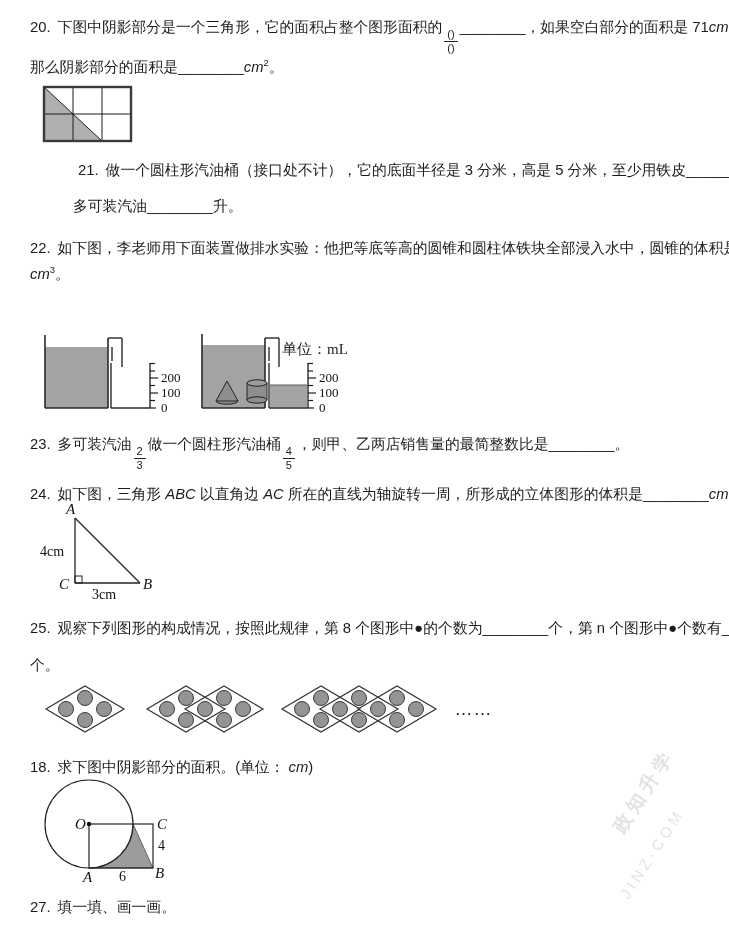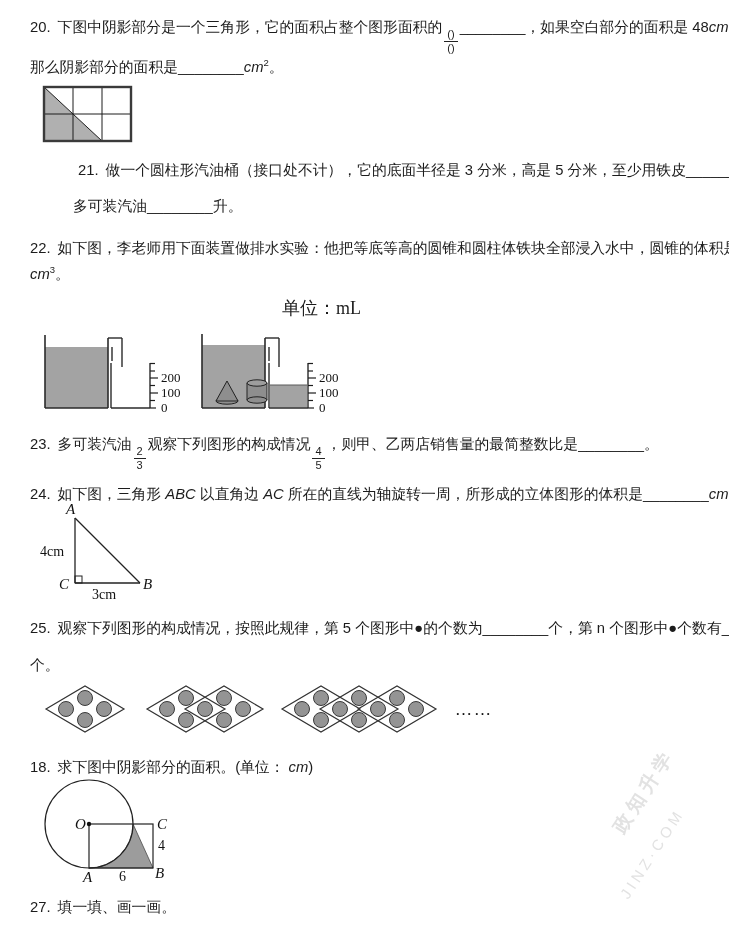--- a/index.html
+++ b/index.html
@@ -10,35 +10,35 @@
   .blank{letter-spacing:0;}
   .it{font-style:italic;font-family:Liberation Sans, sans-serif;}
   sup{font-size:9.5px;}
   .frac{display:inline-flex;flex-direction:column;text-align:center;vertical-align:-0.55em;
         font-size:11px;line-height:1.15;margin:0 2px;}
   .frac .fn{border-bottom:1px solid #222;padding:0 3px;}
   .frac .fd{padding:0 3px;}
   .figure{position:absolute;}
   svg text{font-family:"Liberation Serif",serif;fill:#111;}
   svg .lbl-it{font-style:italic;}
-  .unitlabel{position:absolute;font-family:"Liberation Serif",serif;font-size:18px;}
+  .unitlabel{position:absolute;font-family:"Liberation Serif",serif;font-size:15px;margin-top:44px;}
   .wm{position:absolute;color:#e2e2e2;pointer-events:none;}
   .wm-cn{font-size:19px;font-weight:bold;letter-spacing:5px;}
   .wm-en{font-size:15px;letter-spacing:4px;}
 </style>
 </head>
 <body>
 
 <div class="page">
 
   <div class="line" style="left:30px;top:12px;">
     <span class="qnum">20.</span><span>下图中阴影部分是一个三角形，它的面积占整个图形面积的</span><span class="frac">
         <span class="fn">()</span>
         <span class="fd">()</span>
-      </span><span class="blank">________</span><span>，如果空白部分的面积是 48</span><span class="it">cm</span><sup>2</sup>
+      </span><span class="blank">________</span><span>，如果空白部分的面积是 71</span><span class="it">cm</span><sup>2</sup>
   </div>
   <div class="line" style="left:30px;top:52px;">
     <span>那么阴影部分的面积是</span><span class="blank">________</span><span class="it">cm</span><sup>2</sup><span>。</span>
   </div>
 
   <svg class="figure" style="left:42px;top:85px;" width="92" height="60" viewBox="0 0 92 60">
     <g>
       <polygon points="2,2 60,56 2,56" fill="#b0b0b0" stroke="none"></polygon>
     </g>
     <g stroke="#1d1d1d" stroke-width="1">
@@ -147,21 +147,21 @@
       <text x="279" y="52" font-size="13">200</text>
       <text x="279" y="67" font-size="13">100</text>
       <text x="279" y="82" font-size="13">0</text>
     </g>
   </svg>
 
   <div class="line" style="left:30px;top:433px;">
     <span class="qnum">23.</span><span>多可装汽油</span><span class="frac">
         <span class="fn">2</span>
         <span class="fd">3</span>
-      </span><span>观察下列图形的构成情况</span><span class="frac">
+      </span><span>做一个圆柱形汽油桶</span><span class="frac">
         <span class="fn">4</span>
         <span class="fd">5</span>
       </span><span>，则甲、乙两店销售量的最简整数比是</span><span class="blank">________</span><span>。</span>
   </div>
 
   <div class="line" style="left:30px;top:479px;">
     <span class="qnum">24.</span><span>如下图，三角形 </span><span class="it">ABC</span><span> 以直角边 </span><span class="it">AC</span><span> 所在的直线为轴旋转一周，所形成的立体图形的体积是</span><span class="blank">________</span><span class="it">cm</span><sup>3</sup><span>。</span>
   </div>
 
   <svg class="figure" style="left:30px;top:498px;" width="150" height="108" viewBox="0 0 150 108">
@@ -172,21 +172,21 @@
       <rect x="45" y="78" width="7" height="7" stroke-width="1"></rect>
     </g>
     <text x="36" y="16" font-size="15" class="lbl-it">A</text>
     <text x="29" y="91" font-size="15" class="lbl-it">C</text>
     <text x="113" y="91" font-size="15" class="lbl-it">B</text>
     <text x="10" y="58" font-size="14">4cm</text>
     <text x="62" y="101" font-size="14">3cm</text>
   </svg>
 
   <div class="line" style="left:30px;top:617px;">
-    <span class="qnum">25.</span><span>观察下列图形的构成情况，按照此规律，第 5 个图形中●的个数为</span><span class="blank">________</span><span>个，第 n 个图形中●个数有</span><span class="blank">__</span>
+    <span class="qnum">25.</span><span>观察下列图形的构成情况，按照此规律，第 8 个图形中●的个数为</span><span class="blank">________</span><span>个，第 n 个图形中●个数有</span><span class="blank">__</span>
   </div>
   <div class="line" style="left:30px;top:654px;">
     <span>个。</span>
   </div>
 
   <svg class="figure" style="left:40px;top:675px;" width="480" height="72" viewBox="0 0 480 72">
     <g fill="none" stroke="#333" stroke-width="1.2">
       <polygon points="6,34 45,11 84,34 45,57"></polygon>
       <polygon points="107,34 146,11 185,34 146,57"></polygon>
       <polygon points="145,34 184,11 223,34 184,57"></polygon>

